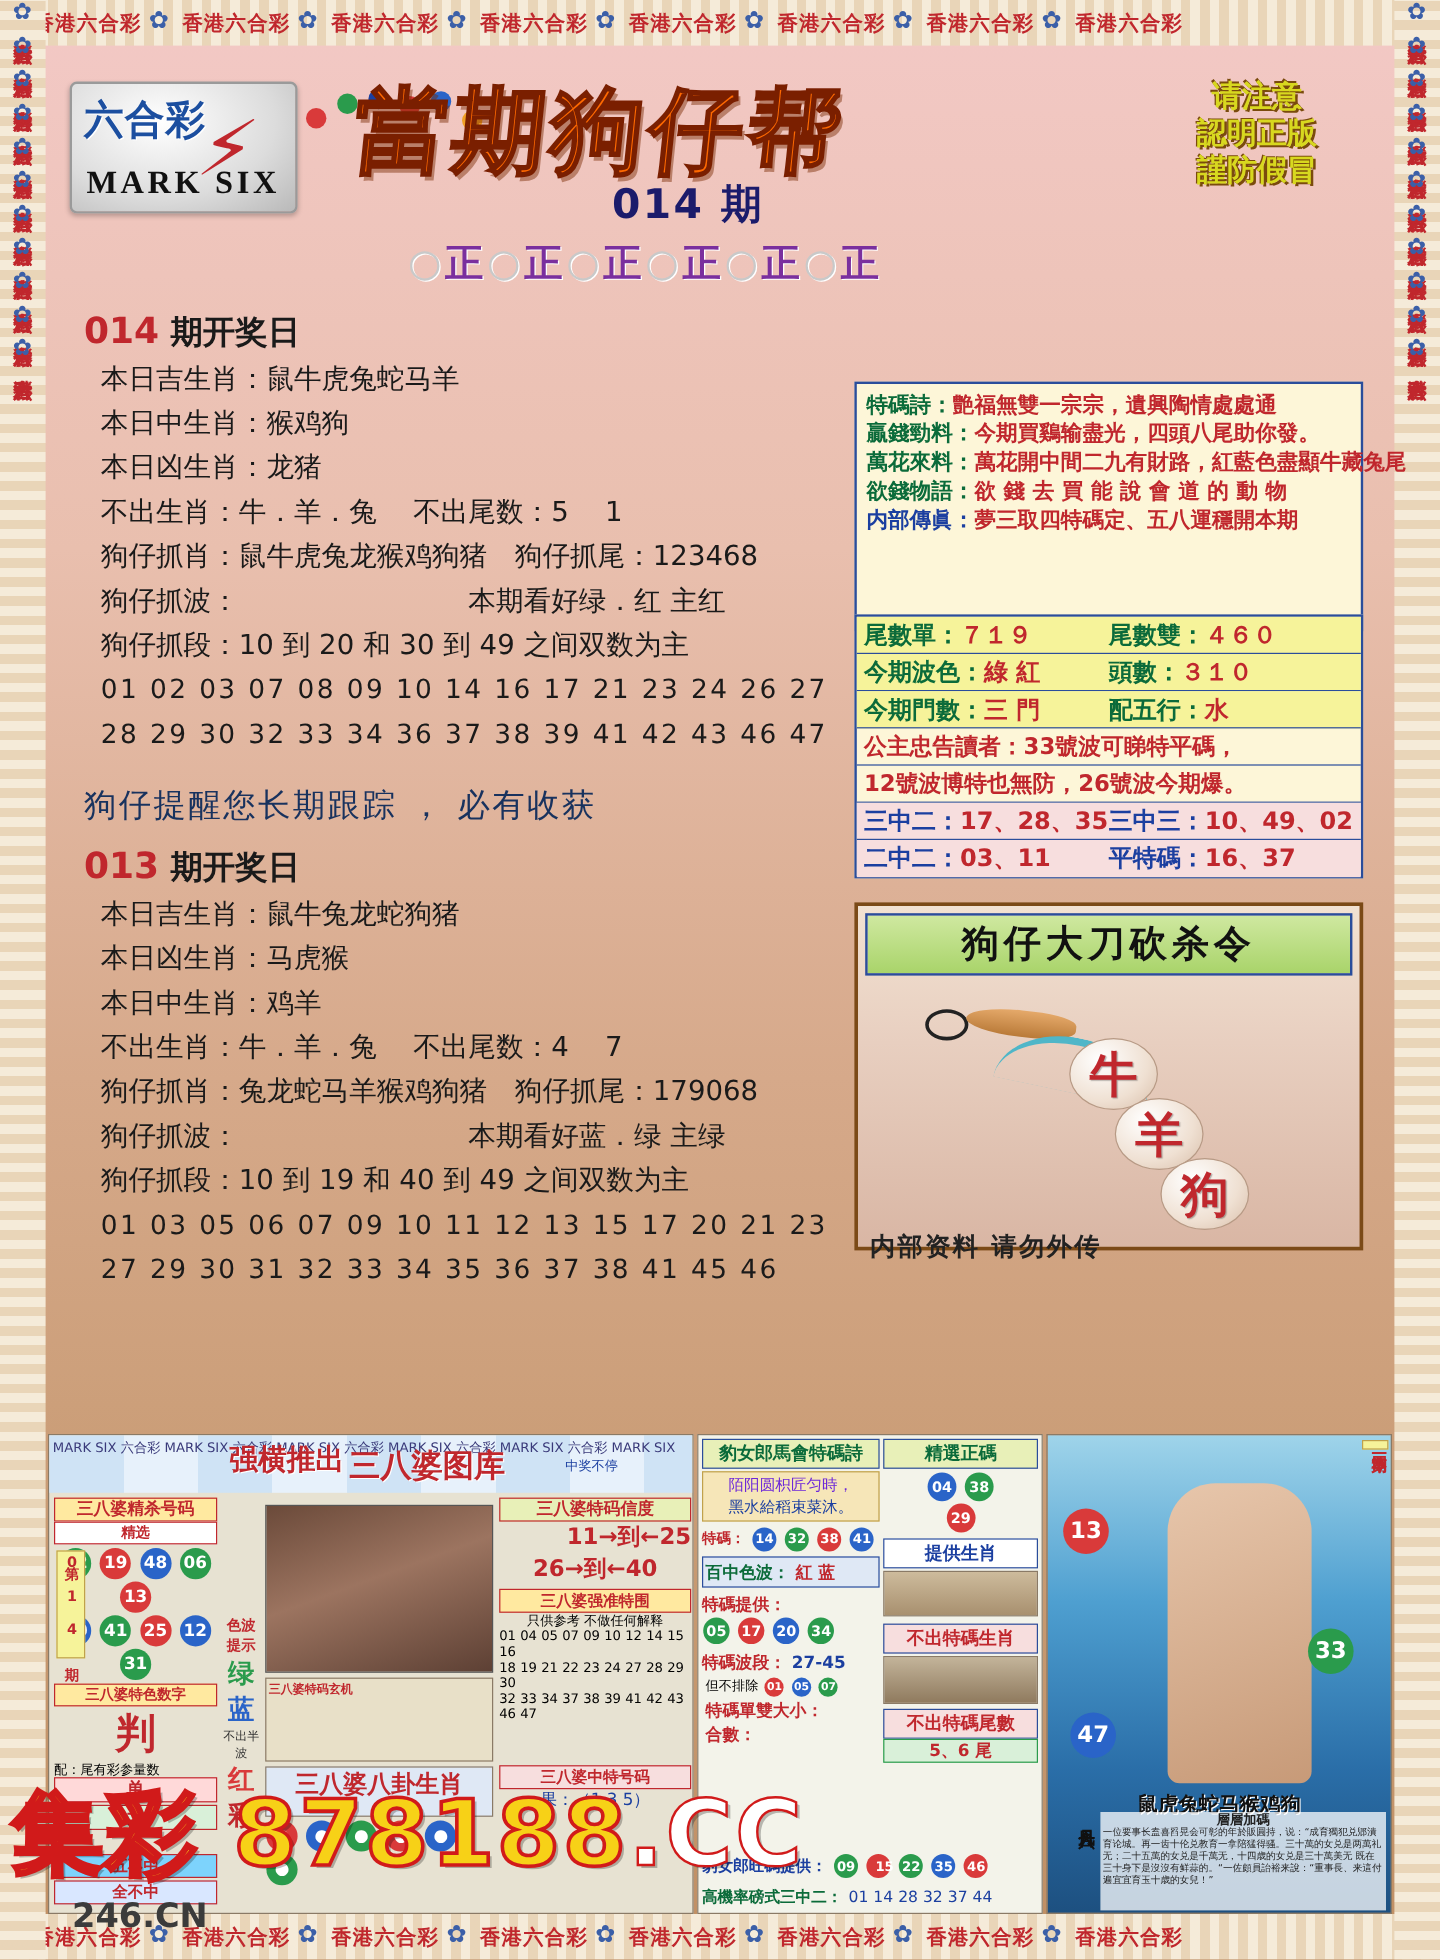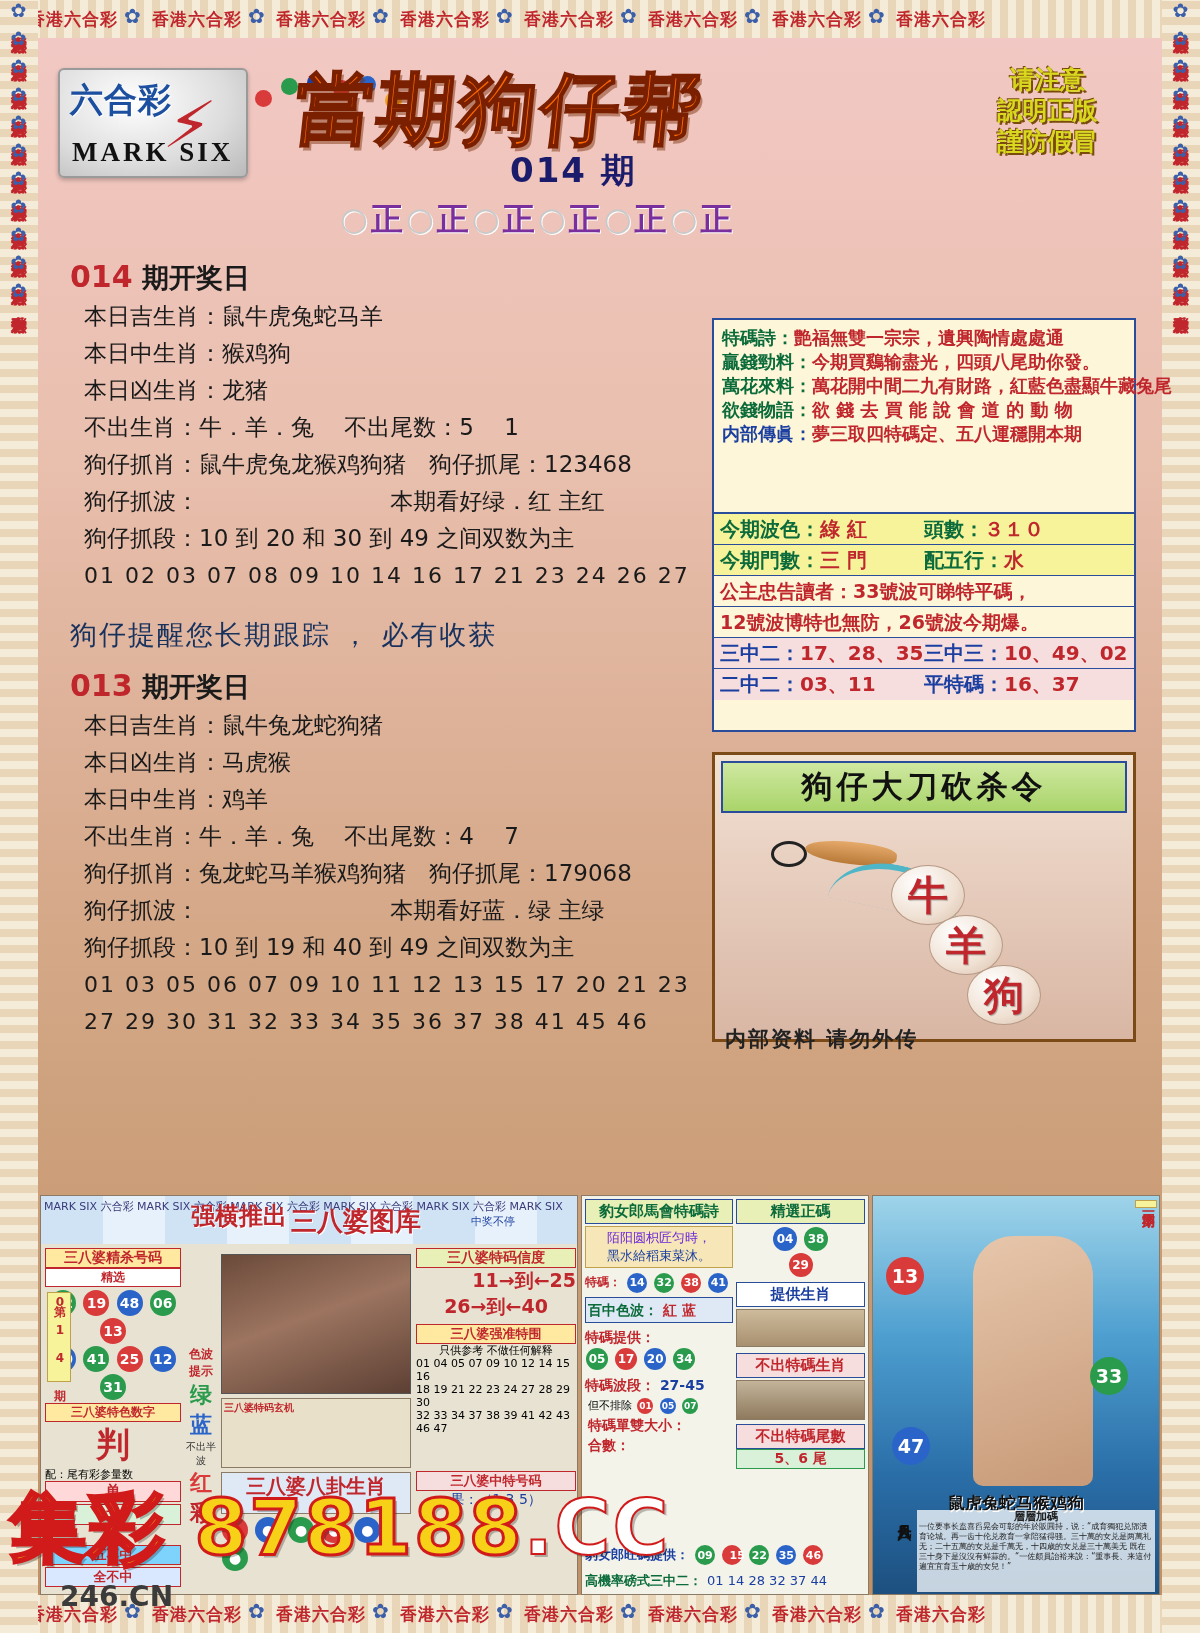--- a/index.html
+++ b/index.html
@@ -453,20 +453,21 @@
         <span>期开奖日</span>
       </div>
       <div class="row indent">本日吉生肖：鼠牛虎兔蛇马羊</div>
       <div class="row indent">本日中生肖：猴鸡狗</div>
       <div class="row indent">本日凶生肖：龙猪</div>
       <div class="row indent">不出生肖：牛．羊．兔　 不出尾数：5　 1</div>
       <div class="row indent">狗仔抓肖：鼠牛虎兔龙猴鸡狗猪　狗仔抓尾：123468</div>
       <div class="row indent">狗仔抓波：　　　　　　　　 本期看好绿．红 主红</div>
       <div class="row indent">狗仔抓段：10 到 20 和 30 到 49 之间双数为主</div>
       <div class="row numline indent">01 02 03 07 08 09 10 14 16 17 21 23 24 26 27</div>
+      <div class="row numline indent">28 29 30 32 33 34 36 37 38 39 41 42 43 46 47</div>
     </div>
 
     <div class="remind">狗仔提醒您长期跟踪 ， 必有收获</div>
 
     <div>
       <div class="sec-title">
         <span class="num">013</span>
         <span>期开奖日</span>
       </div>
       <div class="row indent">本日吉生肖：鼠牛兔龙蛇狗猪</div>
@@ -493,20 +494,24 @@
     </div>
     <div class="poem-line">
       <span class="k">欲錢物語：</span><span class="v">欲 錢 去 買 能 說 會 道 的 動 物</span>
     </div>
     <div class="poem-line blue">
       <span class="k">内部傳眞：</span><span class="v">夢三取四特碼定、五八運穩開本期</span>
     </div>
   </div>
 
   <div class="stats-box">
+    <div class="srow yellowbg">
+      <div class="half"><span class="g">尾數單：</span><span class="r">７１９</span></div>
+      <div class="half"><span class="g">尾數雙：</span><span class="r">４６０</span></div>
+    </div>
     <div class="srow yellowbg">
       <div class="half"><span class="g">今期波色：</span><span class="r">綠 紅</span></div>
       <div class="half"><span class="g">頭數：</span><span class="r">３１０</span></div>
     </div>
     <div class="srow yellowbg">
       <div class="half"><span class="g">今期門數：</span><span class="r">三 門</span></div>
       <div class="half"><span class="g">配五行：</span><span class="r">水</span></div>
     </div>
     <div class="srow notice-line">公主忠告讀者：33號波可睇特平碼，</div>
     <div class="srow notice-line">12號波博特也無防，26號波今期爆。</div>

